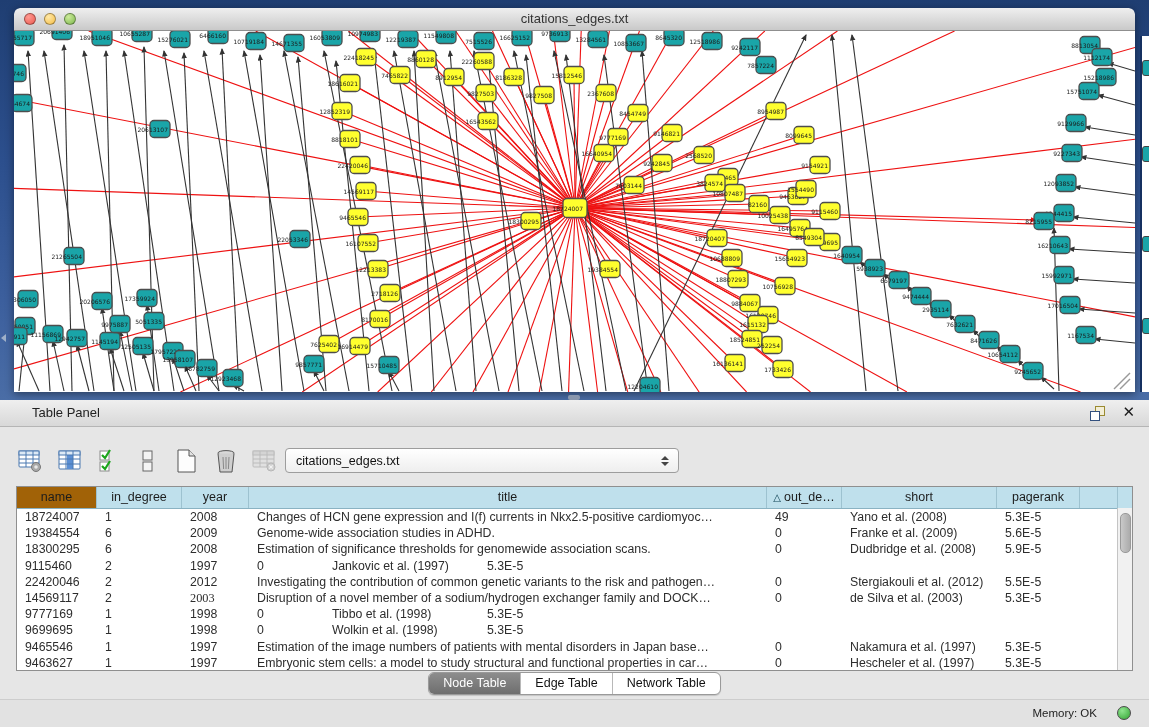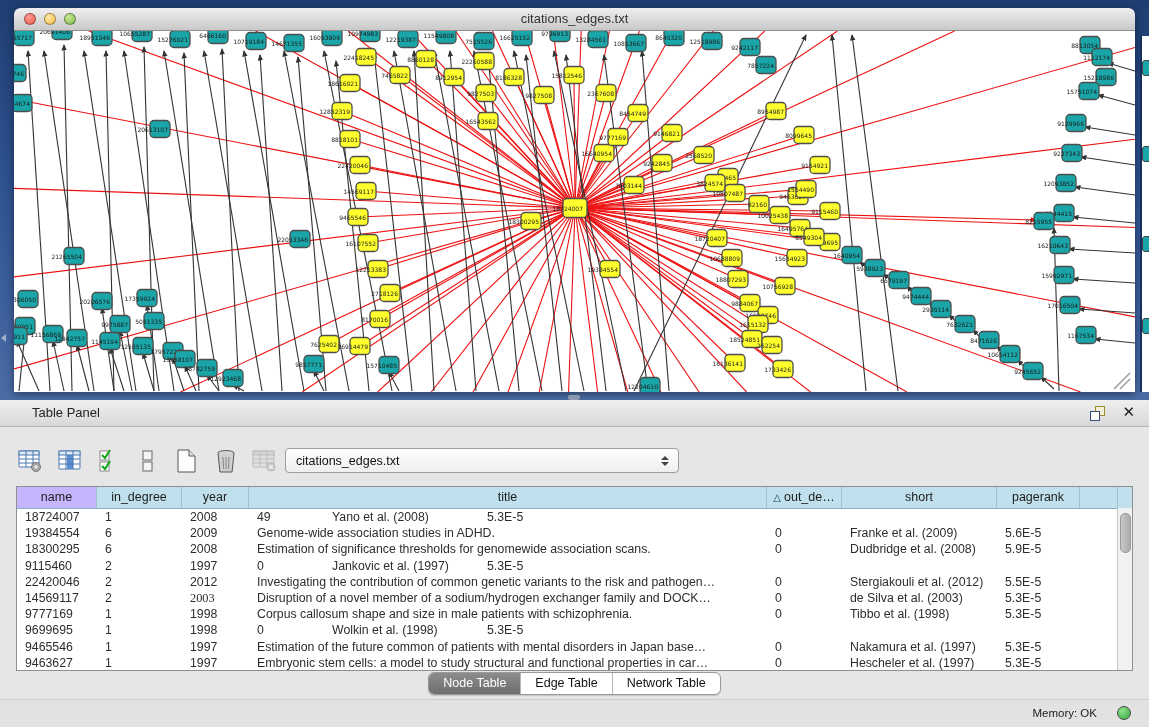--- a/index.html
+++ b/index.html
@@ -43,21 +43,21 @@
   .combo .combo-text{flex:1;padding-left:10px;font-size:12.5px;color:#111;}
   .combo .arrows{width:18px;display:flex;flex-direction:column;align-items:center;gap:2px;padding-right:4px;}
   .combo .arrows i{display:block;width:0;height:0;border-left:4px solid transparent;border-right:4px solid transparent;}
   .combo .arrows .up{border-bottom:4px solid #444;}
   .combo .arrows .dn{border-top:4px solid #444;}
 
   .table-box{position:absolute;left:16px;top:86px;width:1117px;height:185px;background:#fff;border:1px solid #8f8f8f;box-sizing:border-box;overflow:hidden;}
   .thead{display:flex;height:21px;background:#bfe0ec;border-bottom:1px solid #8ab2c2;}
   .th{box-sizing:border-box;border-right:1px solid #9dc2d0;font-size:12.5px;color:#1c1c1c;text-align:center;line-height:20px;
     white-space:nowrap;overflow:hidden;cursor:pointer;}
-  .th.sel{background:#c4b5fd;}
+  .th.sel{background:#a16207;}
   .th .sort{color:#145;font-size:10px;margin-right:3px;}
   .tbody{position:relative;}
   .tr{display:flex;height:16.2px;cursor:default;}
   .td{box-sizing:border-box;font-size:12.3px;color:#2d2d2d;white-space:nowrap;overflow:hidden;line-height:16px;padding-left:8px;}
   .vscroll{position:absolute;right:0;top:21px;bottom:0;width:14px;background:#f1f1f1;border-left:1px solid #c4c4c4;}
   .vscroll .thumb{position:absolute;left:2px;top:5px;width:9px;height:38px;background:linear-gradient(90deg,#c9c9c9,#ababab);
     border:1px solid #9a9a9a;border-radius:5px;cursor:pointer;}
 
   .tabs-bar{position:absolute;left:0;right:0;top:272px;height:24px;display:flex;justify-content:center;}
   .seg{display:inline-flex;height:21px;border:1px solid #9a9a9a;border-radius:6px;overflow:hidden;background:#fff;box-shadow:0 1px 1px rgba(0,0,0,.15);}
@@ -880,20 +880,21 @@
           <div class="th" style="width: 75px;"><span class="sort">△</span>out_de…</div>
           <div class="th" style="width: 155px;">short</div>
           <div class="th" style="width: 83px;">pagerank</div>
           <div class="th" style="width: 38px;"></div>
         </div>
       <div class="tbody" id="tbody">
           <div class="tr">
             <div class="td" style="width: 80px;">18724007</div>
             <div class="td" style="width: 85px;">1</div>
             <div class="td" style="width: 67px;">2008</div>
+            <div class="td" style="width: 518px;">Changes of HCN gene expression and I(f) currents in Nkx2.5-positive cardiomyoc…</div>
             <div class="td" style="width: 75px;">49</div>
             <div class="td" style="width: 155px;">Yano et al. (2008)</div>
             <div class="td" style="width: 83px;">5.3E-5</div>
           </div>
           <div class="tr">
             <div class="td" style="width: 80px;">19384554</div>
             <div class="td" style="width: 85px;">6</div>
             <div class="td" style="width: 67px;">2009</div>
             <div class="td" style="width: 518px;">Genome-wide association studies in ADHD.</div>
             <div class="td" style="width: 75px;">0</div>
@@ -932,38 +933,37 @@
             <div class="td" style="width: 67px; font-family: Liberation Serif, serif;">2003</div>
             <div class="td" style="width: 518px;">Disruption of a novel member of a sodium/hydrogen exchanger family and DOCK…</div>
             <div class="td" style="width: 75px;">0</div>
             <div class="td" style="width: 155px;">de Silva et al. (2003)</div>
             <div class="td" style="width: 83px;">5.3E-5</div>
           </div>
           <div class="tr">
             <div class="td" style="width: 80px;">9777169</div>
             <div class="td" style="width: 85px;">1</div>
             <div class="td" style="width: 67px;">1998</div>
-            <div class="td" style="width: 518px;">Corpus callosum shape and size in male patients with schizophrenia.</div>
             <div class="td" style="width: 75px;">0</div>
             <div class="td" style="width: 155px;">Tibbo et al. (1998)</div>
             <div class="td" style="width: 83px;">5.3E-5</div>
           </div>
           <div class="tr">
             <div class="td" style="width: 80px;">9699695</div>
             <div class="td" style="width: 85px;">1</div>
             <div class="td" style="width: 67px;">1998</div>
             <div class="td" style="width: 75px;">0</div>
             <div class="td" style="width: 155px;">Wolkin et al. (1998)</div>
             <div class="td" style="width: 83px;">5.3E-5</div>
           </div>
           <div class="tr">
             <div class="td" style="width: 80px;">9465546</div>
             <div class="td" style="width: 85px;">1</div>
             <div class="td" style="width: 67px;">1997</div>
-            <div class="td" style="width: 518px;">Estimation of the future common of patients with mental disorders in Japan base…</div>
+            <div class="td" style="width: 518px;">Estimation of the image numbers of patients with mental disorders in Japan base…</div>
             <div class="td" style="width: 75px;">0</div>
             <div class="td" style="width: 155px;">Nakamura et al. (1997)</div>
             <div class="td" style="width: 83px;">5.3E-5</div>
           </div>
           <div class="tr">
             <div class="td" style="width: 80px;">9463627</div>
             <div class="td" style="width: 85px;">1</div>
             <div class="td" style="width: 67px;">1997</div>
             <div class="td" style="width: 518px;">Embryonic stem cells: a model to study structural and functional properties in car…</div>
             <div class="td" style="width: 75px;">0</div>

